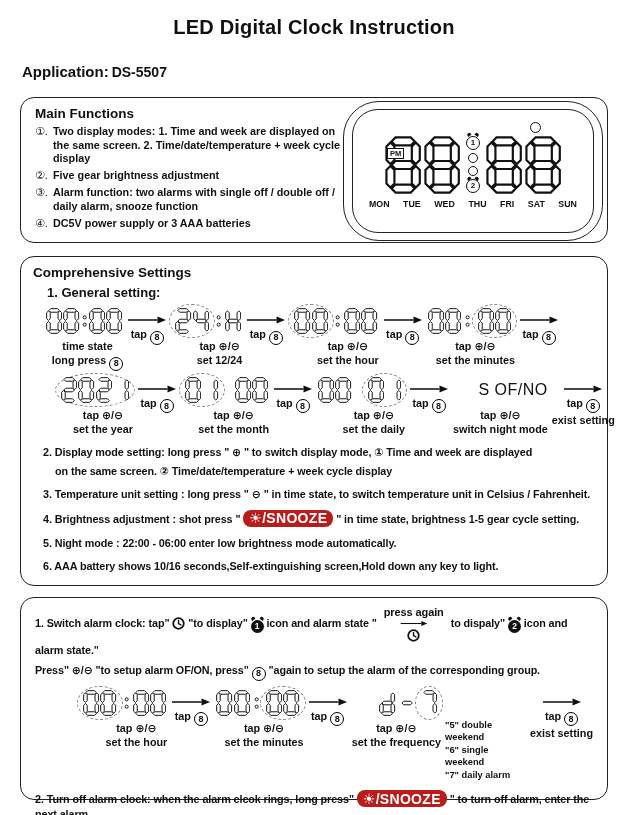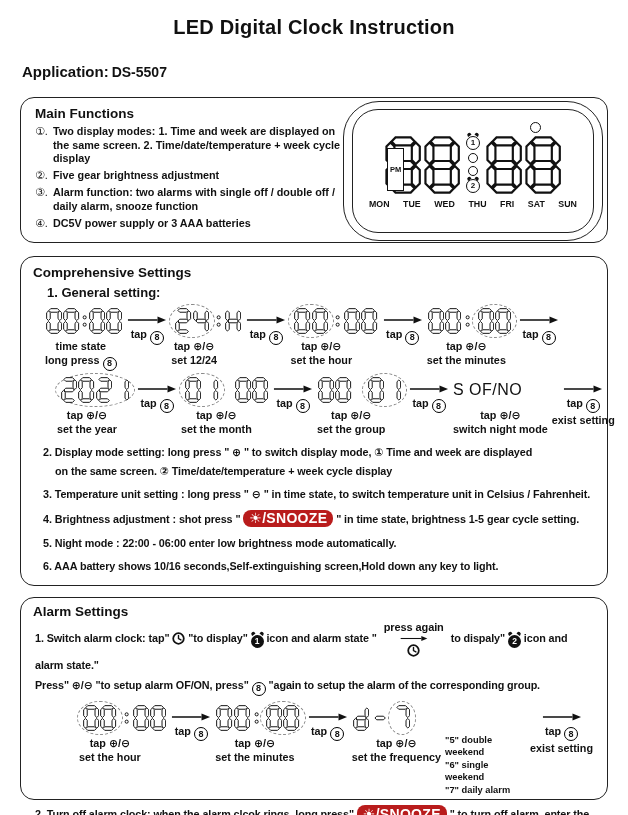--- a/index.html
+++ b/index.html
@@ -15,31 +15,31 @@
   .mf-list{margin-top:4px;width:308px;}
   .mf-item{display:flex;font-size:10.8px;font-weight:bold;line-height:13.6px;margin-bottom:3.5px;}
   .mf-num{flex:0 0 18px;font-weight:normal;font-size:11px;}
   
   .clock{position:absolute;right:4px;top:3px;width:258px;height:138px;border:1.6px solid #222;border-radius:36px;display:flex;align-items:center;justify-content:center;background:#fff;}
   .clock-inner{width:240px;height:122px;border:1.4px solid #222;border-radius:26px;position:relative;display:flex;flex-direction:column;align-items:center;justify-content:center;}
   .clk-row{display:flex;align-items:center;gap:3px;margin-top:2px;}
   .clk-mid{display:flex;flex-direction:column;align-items:center;justify-content:space-between;height:58px;margin:0 3px;}
   .dot{width:8px;height:8px;border:1.4px solid #111;border-radius:50%;}
   .weekdays{margin-top:5px;width:208px;display:flex;justify-content:space-between;font-size:8.8px;font-weight:bold;}
-  .pm{position:absolute;left:34px;top:38px;border:1.2px solid #111;background:#fff;font-size:7.5px;font-weight:bold;padding:16px 2px;line-height:9px;z-index:2;text-align:right;}
+  .pm{position:absolute;left:34px;top:38px;border:1.2px solid #111;background:#fff;font-size:7.5px;font-weight:bold;padding:0 2px;line-height:9px;z-index:2;text-align:right;}
   .ind-dot{position:absolute;right:52px;top:12px;width:9px;height:9px;border:1.4px solid #111;border-radius:50%;}
   
   .comp-box{margin-top:13px;height:330px;padding:8px 12px;}
   .alarm-box{margin-top:11px;height:203px;padding:6px 12px;}
   .gen-head{margin:5px 0 0 14px;font-size:13px;font-weight:bold;}
   .flow{display:flex;align-items:flex-start;}
   .flow1{margin:5px 0 0 10px;}
   .flow2{margin:3px 0 0 22px;}
   .flow3{margin:6px 0 0 44px;}
-  .fstep{display:flex;flex-direction:column;align-items:flex-start;margin:0 2px;}
+  .fstep{display:flex;flex-direction:column;align-items:flex-end;margin:0 2px;}
   .astep{display:flex;flex-direction:column;align-items:center;margin:0 2px;padding-top:10px;}
   .segrow{display:flex;align-items:center;gap:1px;height:32px;}
   .slabels{font-size:10.8px;font-weight:bold;text-align:center;line-height:14px;margin-top:2px;}
   .slabels div{white-space:nowrap;}
   .textdisp{font-size:16px;letter-spacing:0.5px;height:32px;display:flex;align-items:center;}
   .nstep{display:flex;flex-direction:column;font-size:9.3px;font-weight:bold;line-height:12.5px;margin:32px 2px 0 2px;align-items:flex-start;}
   .circ{display:inline-flex;align-items:center;gap:1px;border:1.3px dashed #888;border-radius:50%;padding:3px 5px;margin:-4px -2px;}
   .pgrp{display:inline-flex;align-items:center;gap:1px;padding:0 1px;}
   .seg{display:block;}
   .seg polygon,.seg circle{fill:#fff;stroke:#111;stroke-width:1.2px;}
@@ -518,21 +518,21 @@
                 <polygon points="3,3.6 5.2,5.800000000000001 5.2,13.2 3,15.4 0.7999999999999998,13.2 0.7999999999999998,5.800000000000001"></polygon>
               </svg>
               <svg class="seg" viewBox="0 0 20 32" style="height:26px">
                 <polygon points="17,3.6 19.2,5.800000000000001 19.2,13.2 17,15.4 14.8,13.2 14.8,5.800000000000001"></polygon>
                 <polygon points="17,16.6 19.2,18.8 19.2,26.2 17,28.4 14.8,26.2 14.8,18.8"></polygon>
               </svg>
             </span>
           </div>
           <div class="slabels">
             <div>tap ⊕/⊖</div>
-            <div>set the group</div>
+            <div>set the daily</div>
           </div>
         </div>
         <div class="astep">
           <svg class="arrsvg" viewBox="0 0 42 10">
             <line x1="1" y1="5" x2="32" y2="5" stroke="#111" stroke-width="1.6"></line>
             <polygon points="32,1.2 41,5 32,8.8" fill="#111"></polygon>
           </svg>
           <div class="slabels">
             <div>tap <span class="c8">8</span></div>
           </div>
@@ -557,21 +557,20 @@
       </div>
     <p class="pitem">2. Display mode setting: long press " ⊕ " to switch display mode, ① Time and week are displayed</p>
     <p class="pitem cont">on the same screen. ② Time/date/temperature + week cycle display</p>
     <p class="pitem">3. Temperature unit setting : long press " ⊖ " in time state, to switch temperature unit in Celsius / Fahrenheit.</p>
     <p class="pitem">4. Brightness adjustment : shot press " <span class="pill">☀/SNOOZE</span> " in time state, brightness 1-5 gear cycle setting.</p>
     <p class="pitem">5. Night mode : 22:00 - 06:00 enter low brightness mode automatically.</p>
     <p class="pitem">6. AAA battery shows 10/16 seconds,Self-extinguishing screen,Hold down any key to light.</p>
   </section>
 
   <section class="box alarm-box">
-    <h2>Alarm Settings</h2>
     <p class="aline">1. Switch alarm clock: tap" <svg class="clockbtn" viewBox="0 0 14 14">
           <circle cx="7" cy="7" r="5.7" fill="#fff" stroke="#111" stroke-width="1.9"></circle>
           <path d="M7 3.8 L7 7.2 L9.6 8.6" fill="none" stroke="#111" stroke-width="1.5" stroke-linecap="round"></path>
         </svg> "to display" <span class="alicon filled">1</span> icon and alarm state " <span class="stack">
           <span class="stack-t">press again</span>
           <svg class="arrsvg" viewBox="0 0 42 10">
             <line x1="1" y1="5" x2="32" y2="5" stroke="#111" stroke-width="1.6"></line>
             <polygon points="32,1.2 41,5 32,8.8" fill="#111"></polygon>
           </svg>
           <svg class="clockbtn" viewBox="0 0 14 14">

